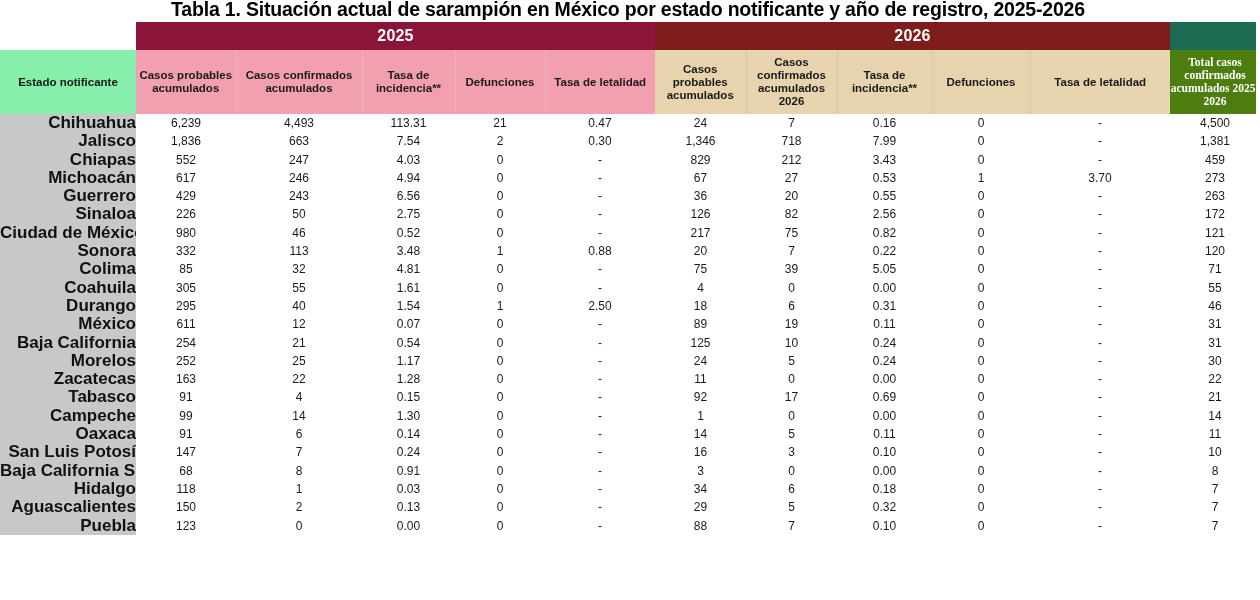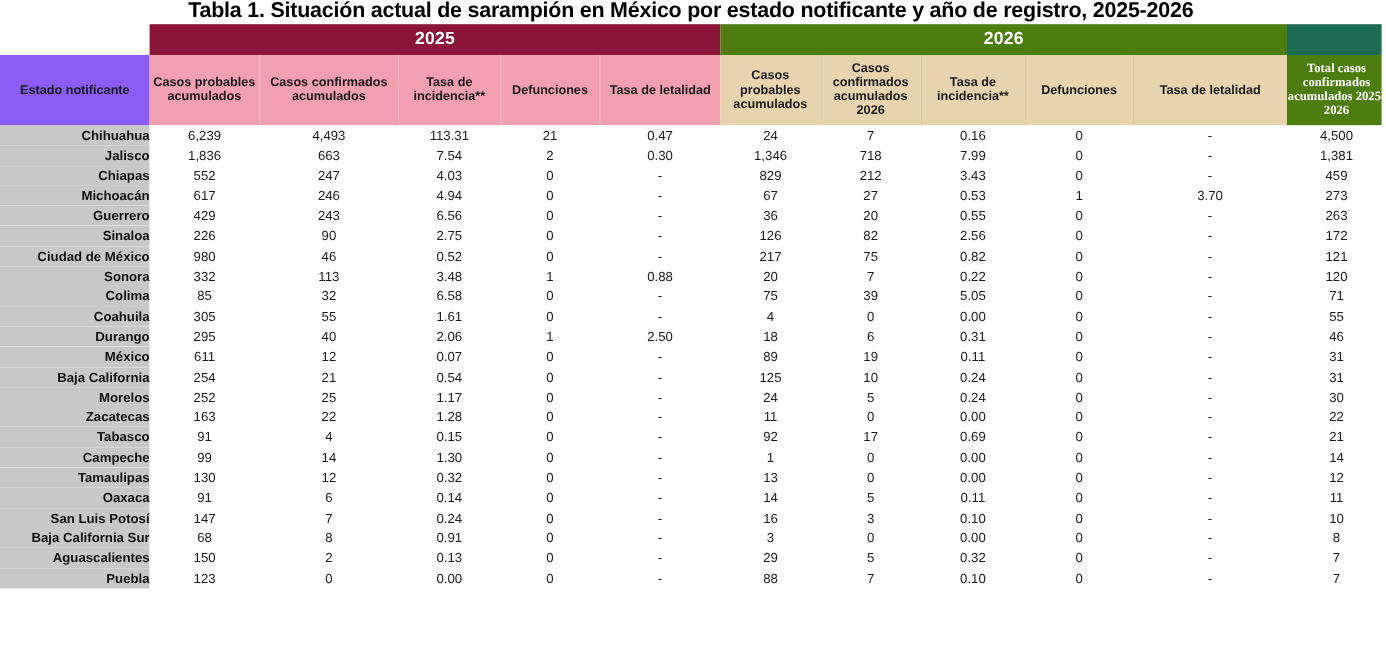--- a/index.html
+++ b/index.html
@@ -50,50 +50,50 @@
   
   .grp {
     height: 28px;
     text-align: center;
     font-size: 16px;
     font-weight: bold;
     color: #ffffff;
     letter-spacing: 0.2px;
   }
   .grp-2025 { background: #8a1538; }
-  .grp-2026 { background: #4d7c0f; }
+  .grp-2026 { background: #7f1d1d; }
   .grp-blank { background: #ffffff; }
 
   
   .colh {
     height: 64px;
     text-align: center;
     font-size: 11.5px;
     font-weight: bold;
     line-height: 13px;
     color: #1a1a1a;
     padding: 0 3px;
   }
   .colh-2025 { background: #f2a0b0; border-right: 1px solid #eeb3bf; }
   .colh-2025.lastc { border-right: none; }
   .colh-2026 { background: #e7d3ae; border-right: 1px solid #dbc79f; }
   .colh-2026.lastc { border-right: none; }
-  .colh-state { background: #8b5cf6; }
+  .colh-state { background: #86efac; }
   .colh-total {
     background: #4d7c0f;
     color: #ffffff;
     line-height: 13px;
     font-family: Liberation Serif, serif;
   }
   .grp-total { background: #1c6b52; }
 
   
   .st {
     background: #c8c8c8;
-    font-size: 12px;
+    font-size: 17px;
     font-weight: bold;
     text-align: right;
     padding-right: 12px;
     height: 18.3px;
     line-height: 18.3px;
     color: #111111;
     white-space: nowrap;
     overflow: hidden;
   }
   .num {
@@ -222,21 +222,21 @@
             <td class="num">36</td>
             <td class="num">20</td>
             <td class="num">0.55</td>
             <td class="num">0</td>
             <td class="num">-</td>
             <td class="num tot">263</td>
           </tr>
           <tr class="datarow">
             <td class="st">Sinaloa</td>
             <td class="num">226</td>
-            <td class="num">90</td>
+            <td class="num">50</td>
             <td class="num">2.75</td>
             <td class="num">0</td>
             <td class="num">-</td>
             <td class="num">126</td>
             <td class="num">82</td>
             <td class="num">2.56</td>
             <td class="num">0</td>
             <td class="num">-</td>
             <td class="num tot">172</td>
           </tr>
@@ -265,21 +265,21 @@
             <td class="num">7</td>
             <td class="num">0.22</td>
             <td class="num">0</td>
             <td class="num">-</td>
             <td class="num tot">120</td>
           </tr>
           <tr class="datarow">
             <td class="st">Colima</td>
             <td class="num">85</td>
             <td class="num">32</td>
-            <td class="num">6.58</td>
+            <td class="num">4.81</td>
             <td class="num">0</td>
             <td class="num">-</td>
             <td class="num">75</td>
             <td class="num">39</td>
             <td class="num">5.05</td>
             <td class="num">0</td>
             <td class="num">-</td>
             <td class="num tot">71</td>
           </tr>
           <tr class="datarow">
@@ -293,21 +293,21 @@
             <td class="num">0</td>
             <td class="num">0.00</td>
             <td class="num">0</td>
             <td class="num">-</td>
             <td class="num tot">55</td>
           </tr>
           <tr class="datarow">
             <td class="st">Durango</td>
             <td class="num">295</td>
             <td class="num">40</td>
-            <td class="num">2.06</td>
+            <td class="num">1.54</td>
             <td class="num">1</td>
             <td class="num">2.50</td>
             <td class="num">18</td>
             <td class="num">6</td>
             <td class="num">0.31</td>
             <td class="num">0</td>
             <td class="num">-</td>
             <td class="num tot">46</td>
           </tr>
           <tr class="datarow">
@@ -388,34 +388,20 @@
             <td class="num">0</td>
             <td class="num">-</td>
             <td class="num">1</td>
             <td class="num">0</td>
             <td class="num">0.00</td>
             <td class="num">0</td>
             <td class="num">-</td>
             <td class="num tot">14</td>
           </tr>
           <tr class="datarow">
-            <td class="st">Tamaulipas</td>
-            <td class="num">130</td>
-            <td class="num">12</td>
-            <td class="num">0.32</td>
-            <td class="num">0</td>
-            <td class="num">-</td>
-            <td class="num">13</td>
-            <td class="num">0</td>
-            <td class="num">0.00</td>
-            <td class="num">0</td>
-            <td class="num">-</td>
-            <td class="num tot">12</td>
-          </tr>
-          <tr class="datarow">
             <td class="st">Oaxaca</td>
             <td class="num">91</td>
             <td class="num">6</td>
             <td class="num">0.14</td>
             <td class="num">0</td>
             <td class="num">-</td>
             <td class="num">14</td>
             <td class="num">5</td>
             <td class="num">0.11</td>
             <td class="num">0</td>
@@ -444,20 +430,34 @@
             <td class="num">0</td>
             <td class="num">-</td>
             <td class="num">3</td>
             <td class="num">0</td>
             <td class="num">0.00</td>
             <td class="num">0</td>
             <td class="num">-</td>
             <td class="num tot">8</td>
           </tr>
           <tr class="datarow">
+            <td class="st">Hidalgo</td>
+            <td class="num">118</td>
+            <td class="num">1</td>
+            <td class="num">0.03</td>
+            <td class="num">0</td>
+            <td class="num">-</td>
+            <td class="num">34</td>
+            <td class="num">6</td>
+            <td class="num">0.18</td>
+            <td class="num">0</td>
+            <td class="num">-</td>
+            <td class="num tot">7</td>
+          </tr>
+          <tr class="datarow">
             <td class="st">Aguascalientes</td>
             <td class="num">150</td>
             <td class="num">2</td>
             <td class="num">0.13</td>
             <td class="num">0</td>
             <td class="num">-</td>
             <td class="num">29</td>
             <td class="num">5</td>
             <td class="num">0.32</td>
             <td class="num">0</td>

